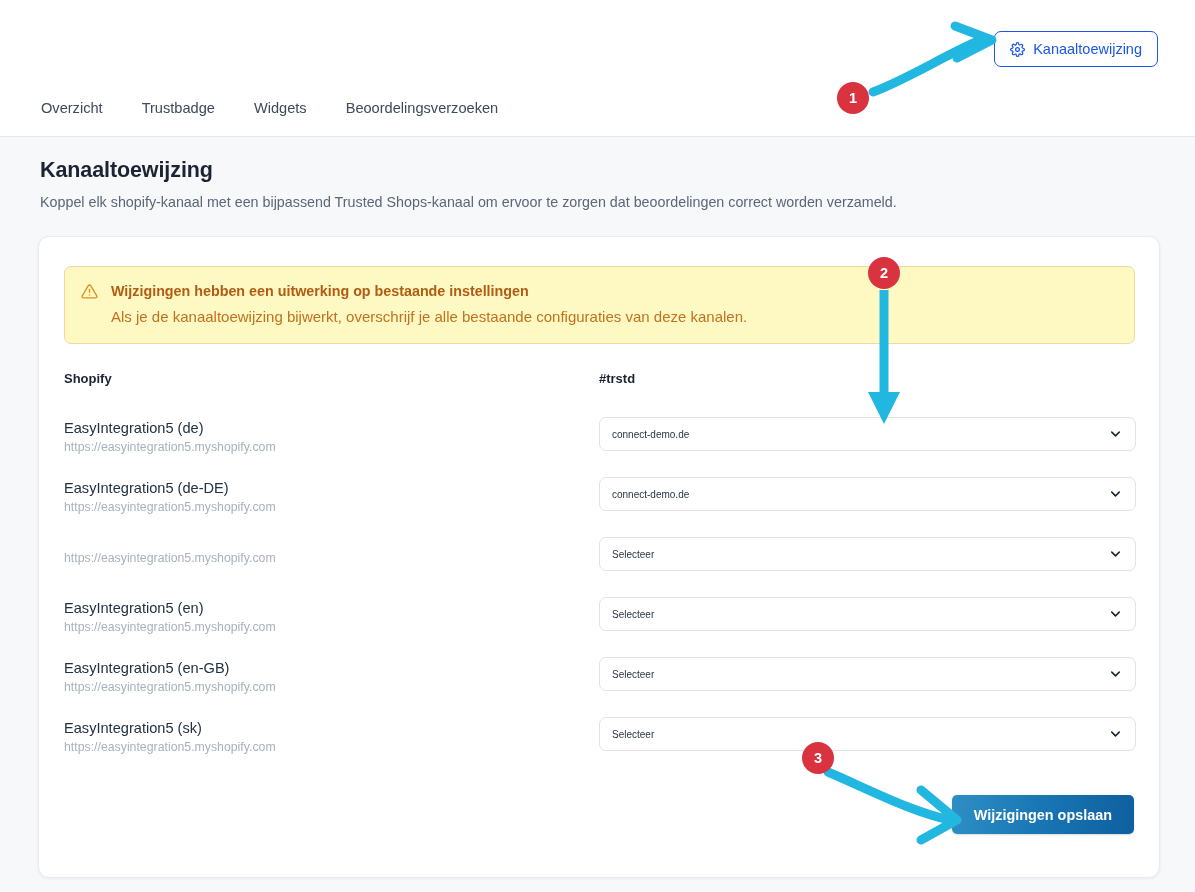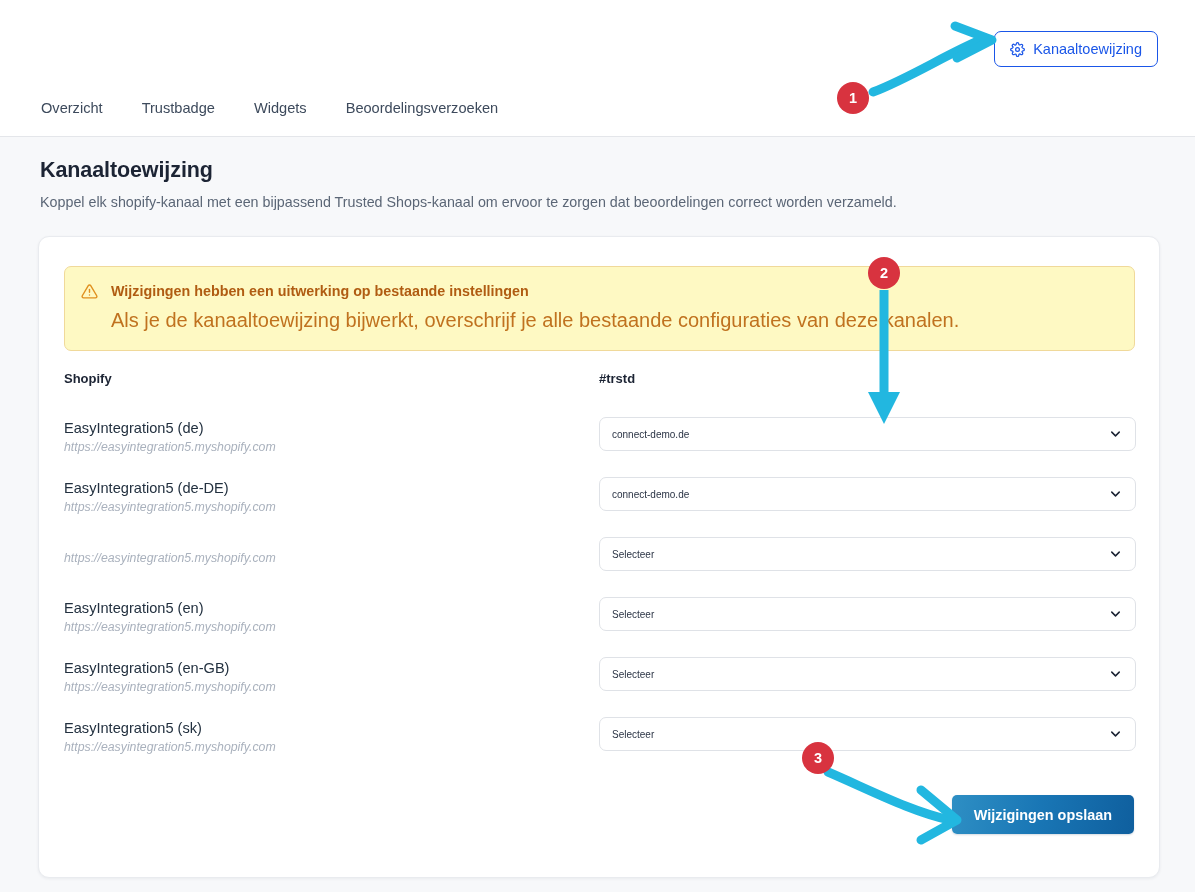--- a/index.html
+++ b/index.html
@@ -106,21 +106,21 @@
   }
   .warn-ico { flex: 0 0 auto; margin-top: 1px; }
   .warn-title {
     font-size: 14.3px;
     font-weight: bold;
     color: #b05c12;
     line-height: 1.35;
   }
   .warn-body {
     margin-top: 5px;
-    font-size: 20px;
+    font-size: 15px;
     color: #c0721f;
     line-height: 1.4;
   }
 
   
   .tbl { position: absolute; left: 25px; top: 134px; width: 1072px; }
   .tbl-head { display: flex; font-size: 13px; font-weight: bold; color: #1c2434; }
   .th-shopify { width: 535px; }
   .th-trstd { width: 537px; }
 
@@ -133,21 +133,20 @@
   .row-left { width: 535px; padding-top: 5px; }
   .row-name {
     font-size: 14.6px;
     color: #22303f;
     line-height: 1.25;
   }
   .row-url {
     margin-top: 3px;
     font-size: 12.3px;
     color: #a9b1bd;
-    font-style: italic;
   }
   .row-right { width: 537px; }
 
   .select {
     position: relative;
     width: 537px;
     height: 34px;
     background: #ffffff;
     border: 1px solid #dfe2e7;
     border-radius: 7px;

